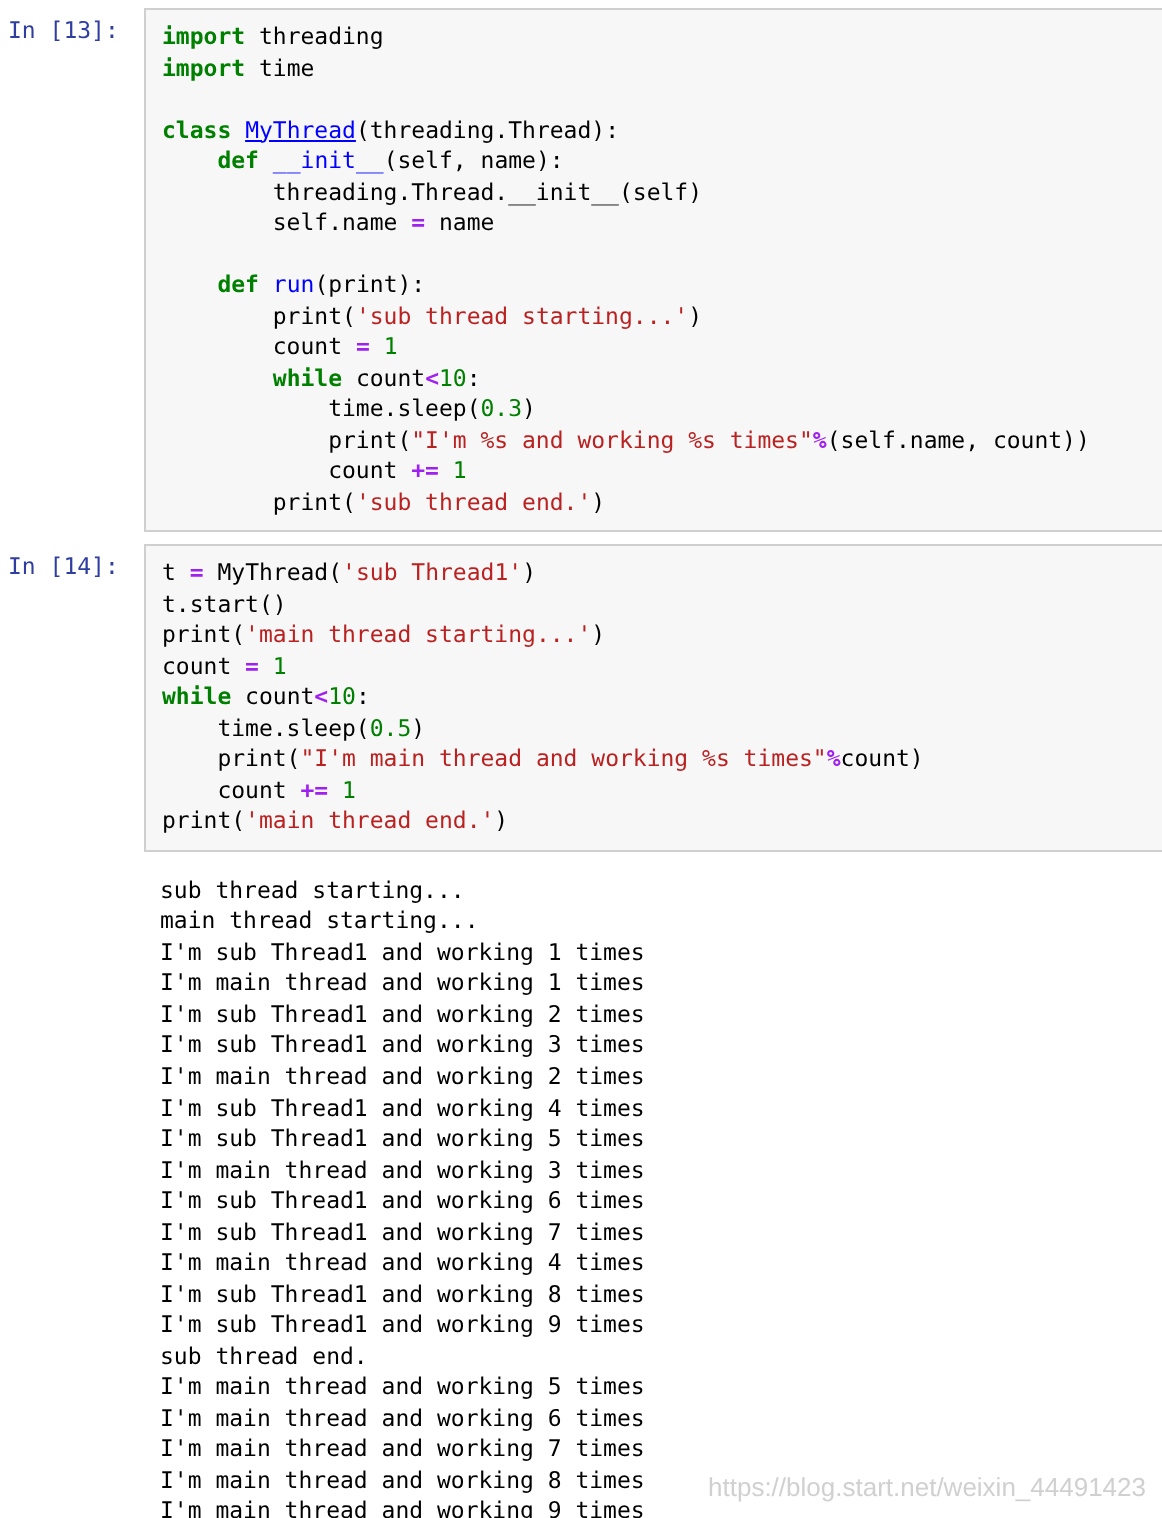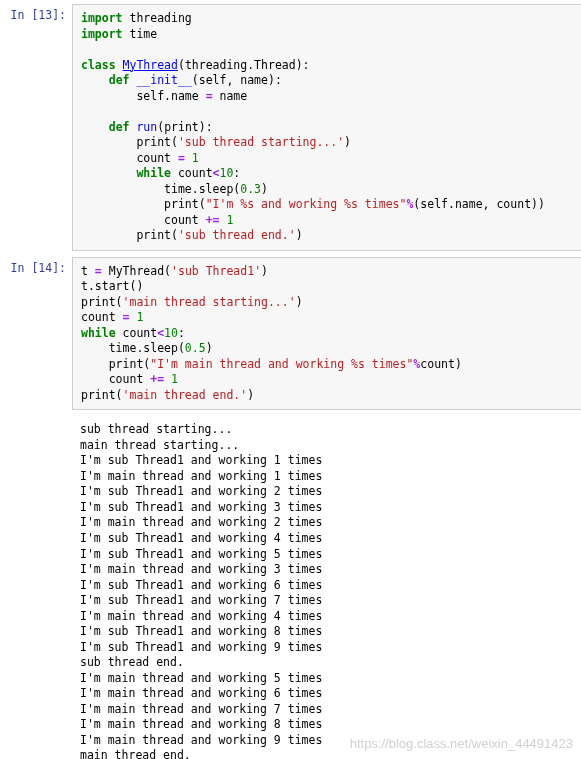--- a/index.html
+++ b/index.html
@@ -12,21 +12,20 @@
     width: 581px;
   }
   .cell {
     display: flex;
     align-items: flex-start;
     margin-bottom: 6px;
   }
   .prompt {
     width: 62px;
     flex: 0 0 62px;
-    text-align: right;
     padding-right: 6px;
     color: #303F9F;
     padding-top: 4px;
     font-size: 11.5px;
   }
   .input-area {
     flex: 1;
     border: 1px solid #cfcfcf;
     background: #f7f7f7;
     padding: 6px 8px;
@@ -60,20 +59,21 @@
 </head>
 <body>
 
 <div class="cell">
   <div class="prompt">In [13]:</div>
   <div class="input-area"><span class="kw">import</span><span> threading
 </span><span class="kw">import</span><span> time
 
 </span><span class="kw">class</span><span> </span><span class="cls">MyThread</span><span>(threading.Thread):
 </span><span>    </span><span class="kw">def</span><span> </span><span class="fn">__init__</span><span>(self, name):
+</span><span>        threading.Thread.__init__(self)
 </span><span>        self.name </span><span class="op">=</span><span> name
 
 </span><span>    </span><span class="kw">def</span><span> </span><span class="fn">run</span><span>(print):
 </span><span>        print(</span><span class="str">'sub thread starting...'</span><span>)
 </span><span>        count </span><span class="op">=</span><span> </span><span class="num">1</span><span>
 </span><span>        </span><span class="kw">while</span><span> count</span><span class="op">&lt;</span><span class="num">10</span><span>:
 </span><span>            time.sleep(</span><span class="num">0.3</span><span>)
 </span><span>            print(</span><span class="str">"I'm %s and working %s times"</span><span class="op">%</span><span>(self.name, count))
 </span><span>            count </span><span class="op">+=</span><span> </span><span class="num">1</span><span>
 </span><span>        print(</span><span class="str">'sub thread end.'</span><span>)</span></div>
@@ -111,13 +111,13 @@
 I'm sub Thread1 and working 9 times
 sub thread end.
 I'm main thread and working 5 times
 I'm main thread and working 6 times
 I'm main thread and working 7 times
 I'm main thread and working 8 times
 I'm main thread and working 9 times
 main thread end.</div>
 </div>
 
-<div class="watermark">https://blog.class.net/weixin_44491423</div>
+<div class="watermark">https://blog.start.net/weixin_44491423</div>
 
 </body></html>

